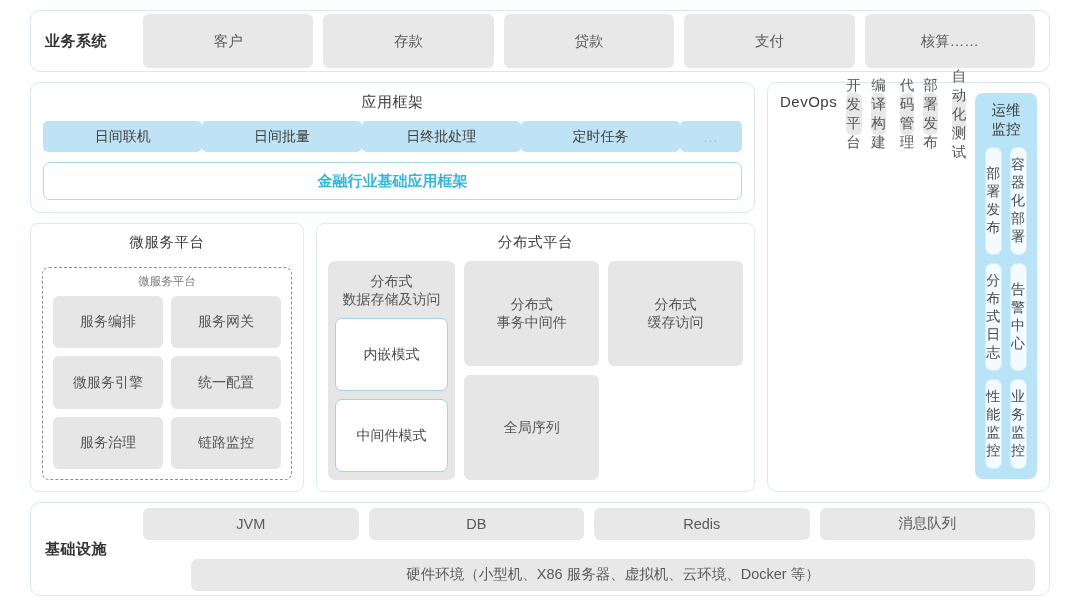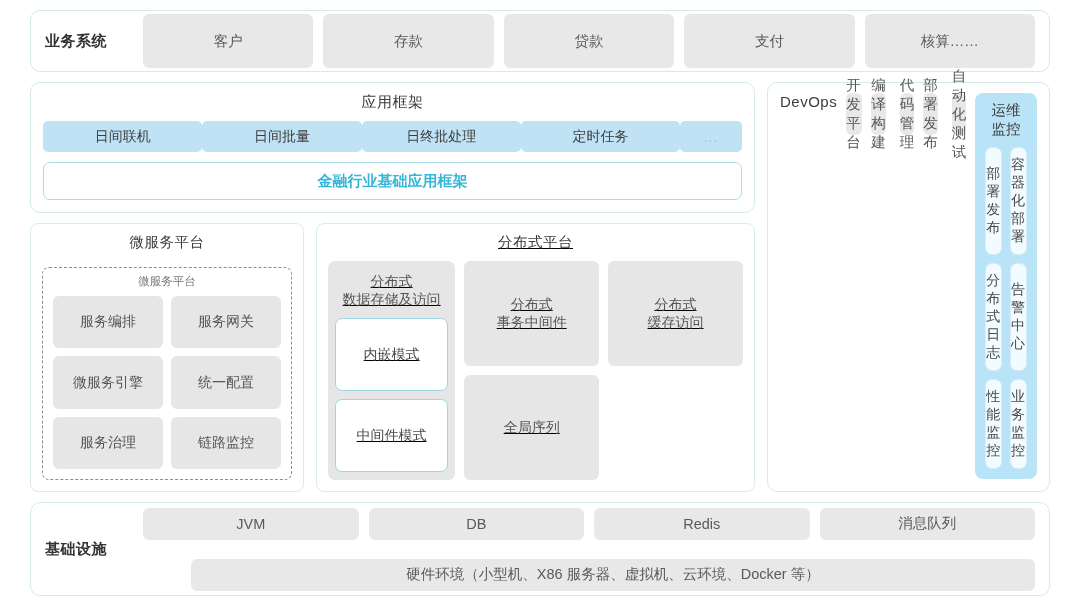--- a/index.html
+++ b/index.html
@@ -122,21 +122,21 @@
   .cell-gray {
     background: #e6e6e6;
     border-radius: 6px;
     display: flex; align-items: center; justify-content: center;
     font-size: 14px;
     color: #555;
     text-align: center;
     line-height: 1.25;
     min-height: 40px;
   }
-  .dist { flex: 1 1 auto; padding: 9px 11px 11px 11px; display:flex; flex-direction:column; min-width:0;text-decoration:underline;}
+  .dist { flex: 1 1 auto; padding: 9px 11px 11px 11px; display:flex; flex-direction:column; min-width:0;}
   .dist-grid {
     display: grid;
     grid-template-columns: 1fr 1.06fr 1.06fr;
     grid-template-rows: 1fr 1fr;
     gap: 9px;
     flex: 1 1 auto;
   }
   .dist-col1 {
     grid-row: 1 / span 2;
     background: #e6e6e6;

